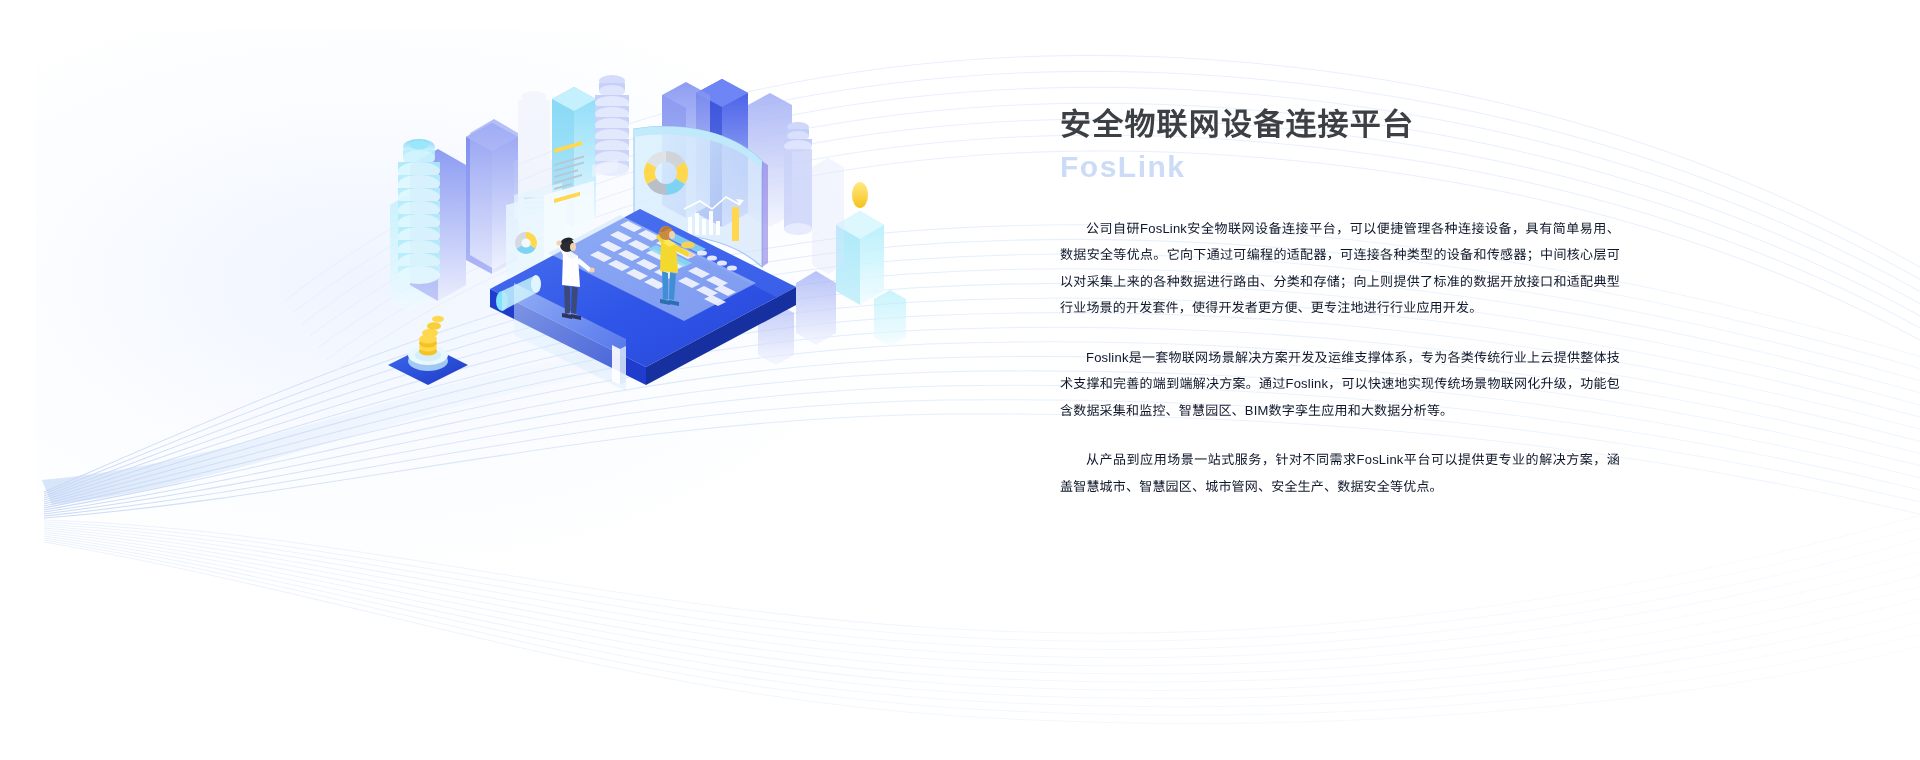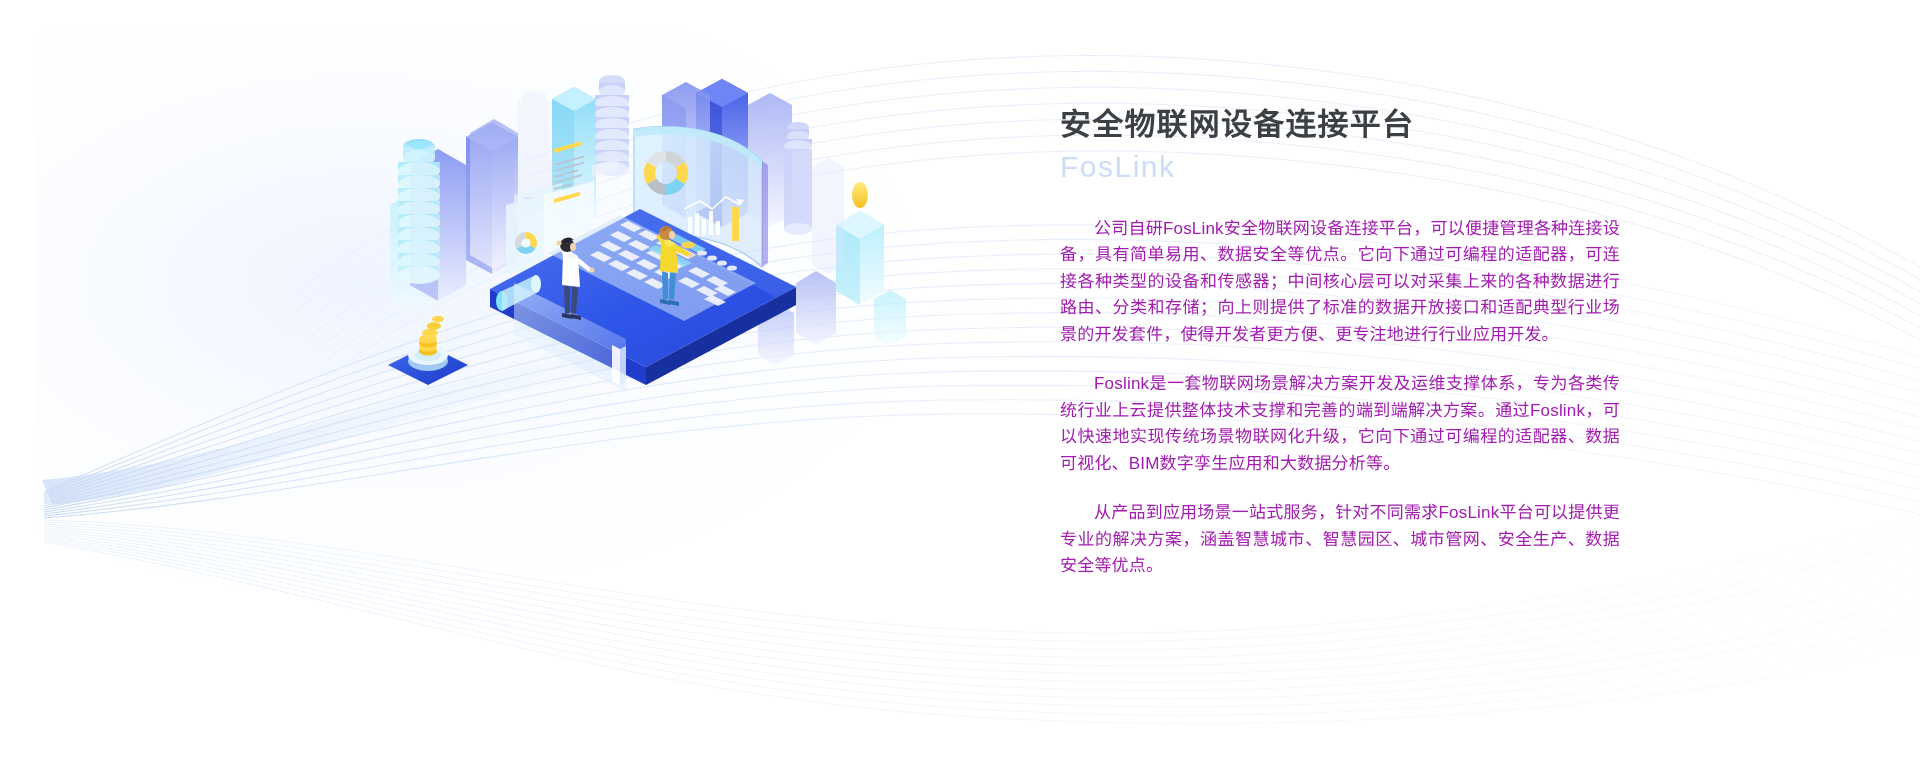--- a/index.html
+++ b/index.html
@@ -62,33 +62,33 @@
     font-size: 31px;
     font-weight: bold;
     color: #3c3f44;
     letter-spacing: 1.2px;
     line-height: 1.25;
     margin: 0 0 2px 0;
     white-space: nowrap;
   }
   .subhead {
     font-size: 30px;
-    font-weight: normal;
+    font-weight: bold;
     color: #ccdcf7;
     letter-spacing: 1.5px;
     line-height: 1.3;
     margin: 0;
   }
   .body-copy {
     margin-top: 30px;
   }
   .para {
-    font-size: 17px;
+    font-size: 13px;
     line-height: 26.5px;
-    color: #a21caf;
+    color: #0f172a;
     text-align: justify;
     text-indent: 2em;
     margin: 0 0 23px 0;
     letter-spacing: 0.2px;
   }
   .para:last-child { margin-bottom: 0; }
 </style>
 </head>
 <body>
 
@@ -523,18 +523,18 @@
     </g>
 
   </svg>
 
   <div class="content">
     <h1 class="headline">安全物联网设备连接平台</h1>
     <div class="subhead">FosLink</div>
 
     <div class="body-copy">
       <p class="para">公司自研FosLink安全物联网设备连接平台，可以便捷管理各种连接设备，具有简单易用、数据安全等优点。它向下通过可编程的适配器，可连接各种类型的设备和传感器；中间核心层可以对采集上来的各种数据进行路由、分类和存储；向上则提供了标准的数据开放接口和适配典型行业场景的开发套件，使得开发者更方便、更专注地进行行业应用开发。</p>
-      <p class="para">Foslink是一套物联网场景解决方案开发及运维支撑体系，专为各类传统行业上云提供整体技术支撑和完善的端到端解决方案。通过Foslink，可以快速地实现传统场景物联网化升级，它向下通过可编程的适配器、数据可视化、BIM数字孪生应用和大数据分析等。</p>
+      <p class="para">Foslink是一套物联网场景解决方案开发及运维支撑体系，专为各类传统行业上云提供整体技术支撑和完善的端到端解决方案。通过Foslink，可以快速地实现传统场景物联网化升级，功能包含数据采集和监控、智慧园区、BIM数字孪生应用和大数据分析等。</p>
       <p class="para">从产品到应用场景一站式服务，针对不同需求FosLink平台可以提供更专业的解决方案，涵盖智慧城市、智慧园区、城市管网、安全生产、数据安全等优点。</p>
     </div>
   </div>
 
 </div>
 
 </body></html>

